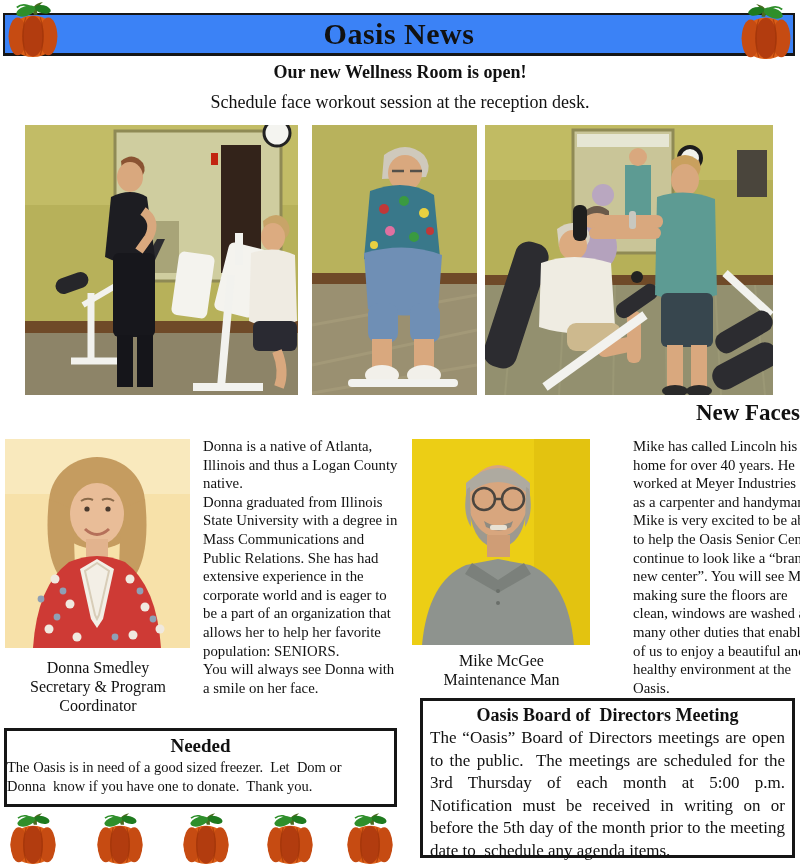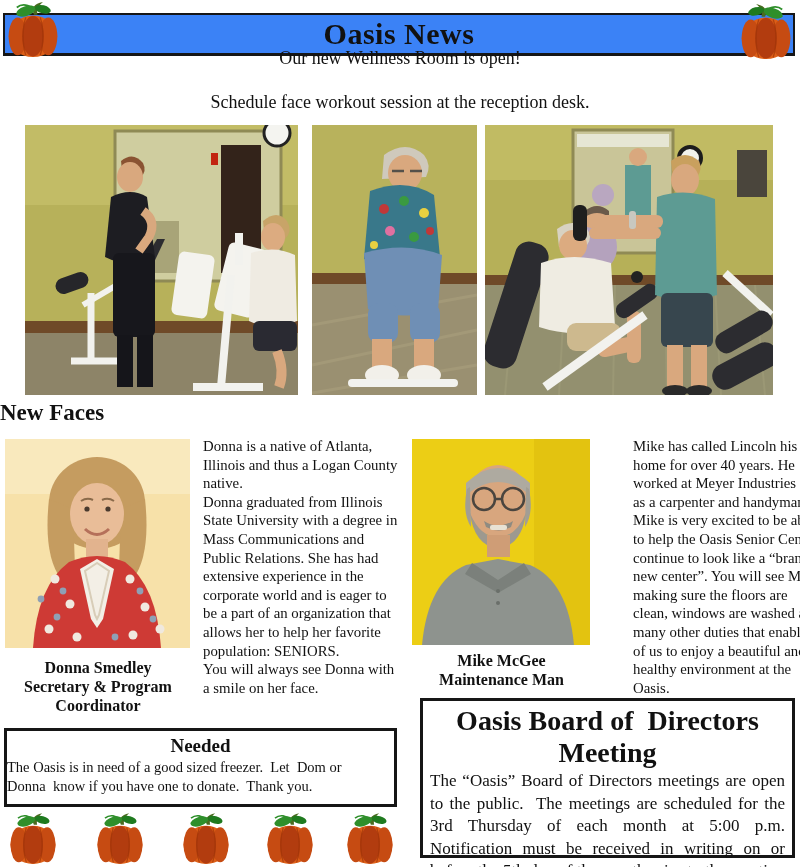--- a/index.html
+++ b/index.html
@@ -9,47 +9,47 @@
   }
   .abs{position:absolute;}
   
   .banner{
     left:3px;top:13px;width:788px;height:38px;
     border:2px solid #161616;border-bottom-width:3px;
     display:flex;align-items:center;justify-content:center;background:#3b82f6;
   }
   .banner-title{font-size:30px;font-weight:bold;letter-spacing:.5px;}
   .intro{left:0;width:800px;text-align:center;font-size:18px;}
-  .intro1{top:48px;}
+  .intro1{top:62px;font-weight:bold;}
   .intro2{top:92px;}
   
   .photo{top:125px;height:270px;overflow:hidden;}
   .photo svg{display:block;width:100%;height:100%;}
   .photo1{left:25px;width:273px;}
   .photo2{left:312px;width:165px;}
   .photo3{left:485px;width:288px;}
-  .section-heading{left:0;top:400px;width:800px;text-align:left;font-size:23px;font-weight:bold;}
+  .section-heading{left:0;top:400px;width:800px;text-align:right;font-size:23px;font-weight:bold;}
   
   .portrait{overflow:hidden;}
   .portrait svg{display:block;width:100%;height:100%;}
   .donna-photo{left:5px;top:439px;width:185px;height:209px;}
   .mike-photo{left:412px;top:439px;width:178px;height:206px;}
-  .caption{text-align:center;font-weight:bold;font-size:16px;line-height:1.18;}
+  .caption{text-align:center;font-weight:normal;font-size:16px;line-height:1.18;}
   .donna-caption{left:0;top:659px;width:196px;}
   .mike-caption{left:404px;top:652px;width:195px;}
   .bio{font-size:14.8px;line-height:18.6px;white-space:pre-line;}
   .donna-bio{left:203px;top:437px;width:199px;}
   .mike-bio{left:605px;top:437px;width:193px;margin-left:28px;}
   
   .notice{border:3px solid #161616;background:#fff;}
   .needed-box{left:4px;top:728px;width:387px;height:73px;}
   .board-box{left:420px;top:698px;width:369px;height:154px;}
   .box-heading{text-align:center;font-weight:bold;font-size:19px;margin-top:4px;white-space:pre-wrap;}
   .needed-body{font-size:14.5px;line-height:1.3;padding:1px 4px 0 0;white-space:pre-wrap;}
-  .board-heading{font-size:28px;}
+  .board-heading{font-size:18px;}
   .board-body{font-size:17px;line-height:1.33;padding:1px 7px 0 7px;text-align:justify;white-space:pre-wrap;}
   .board-dates{text-align:center;font-size:19px;margin-top:5px;}
   
   .pumpkin{position:absolute;}
   .flip{transform:scaleX(-1);}
 </style>
 </head>
 <body>
 
 <div class="canvas">

